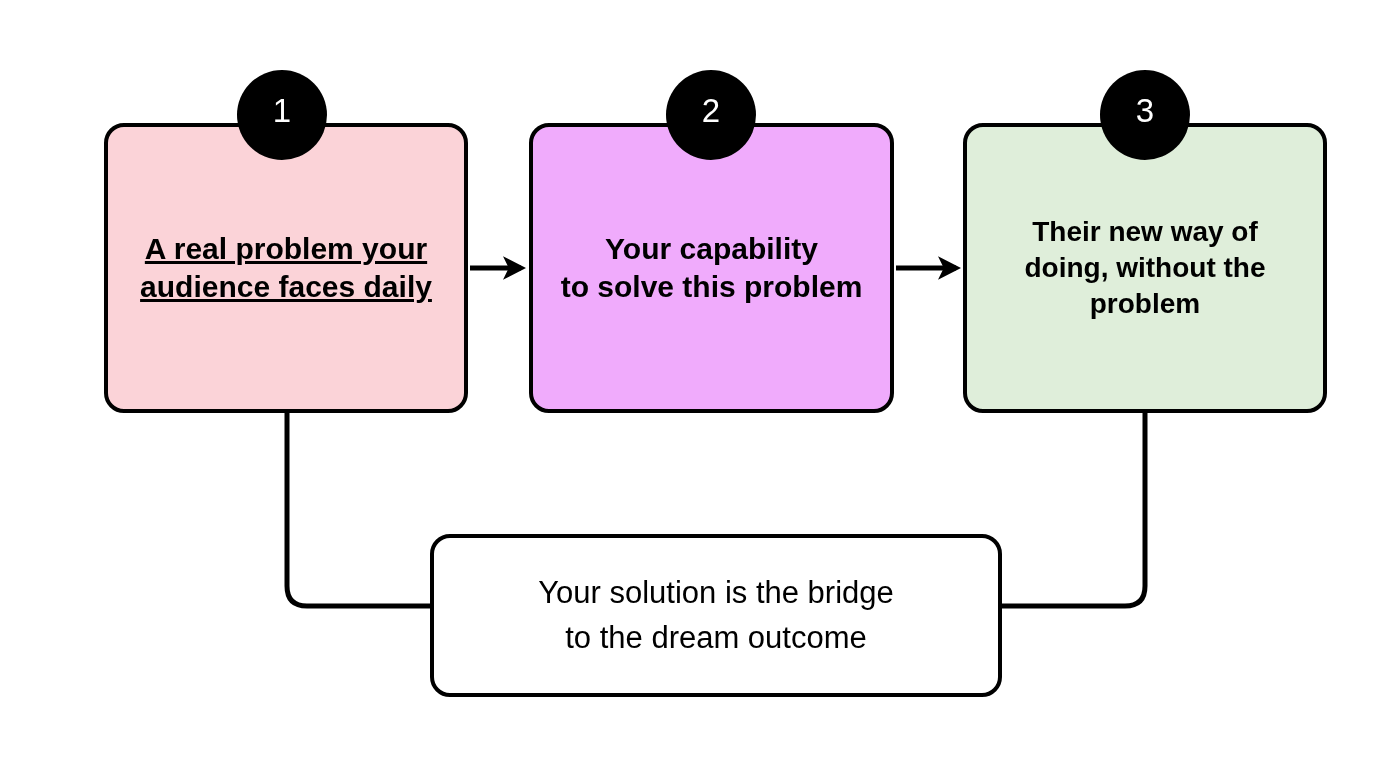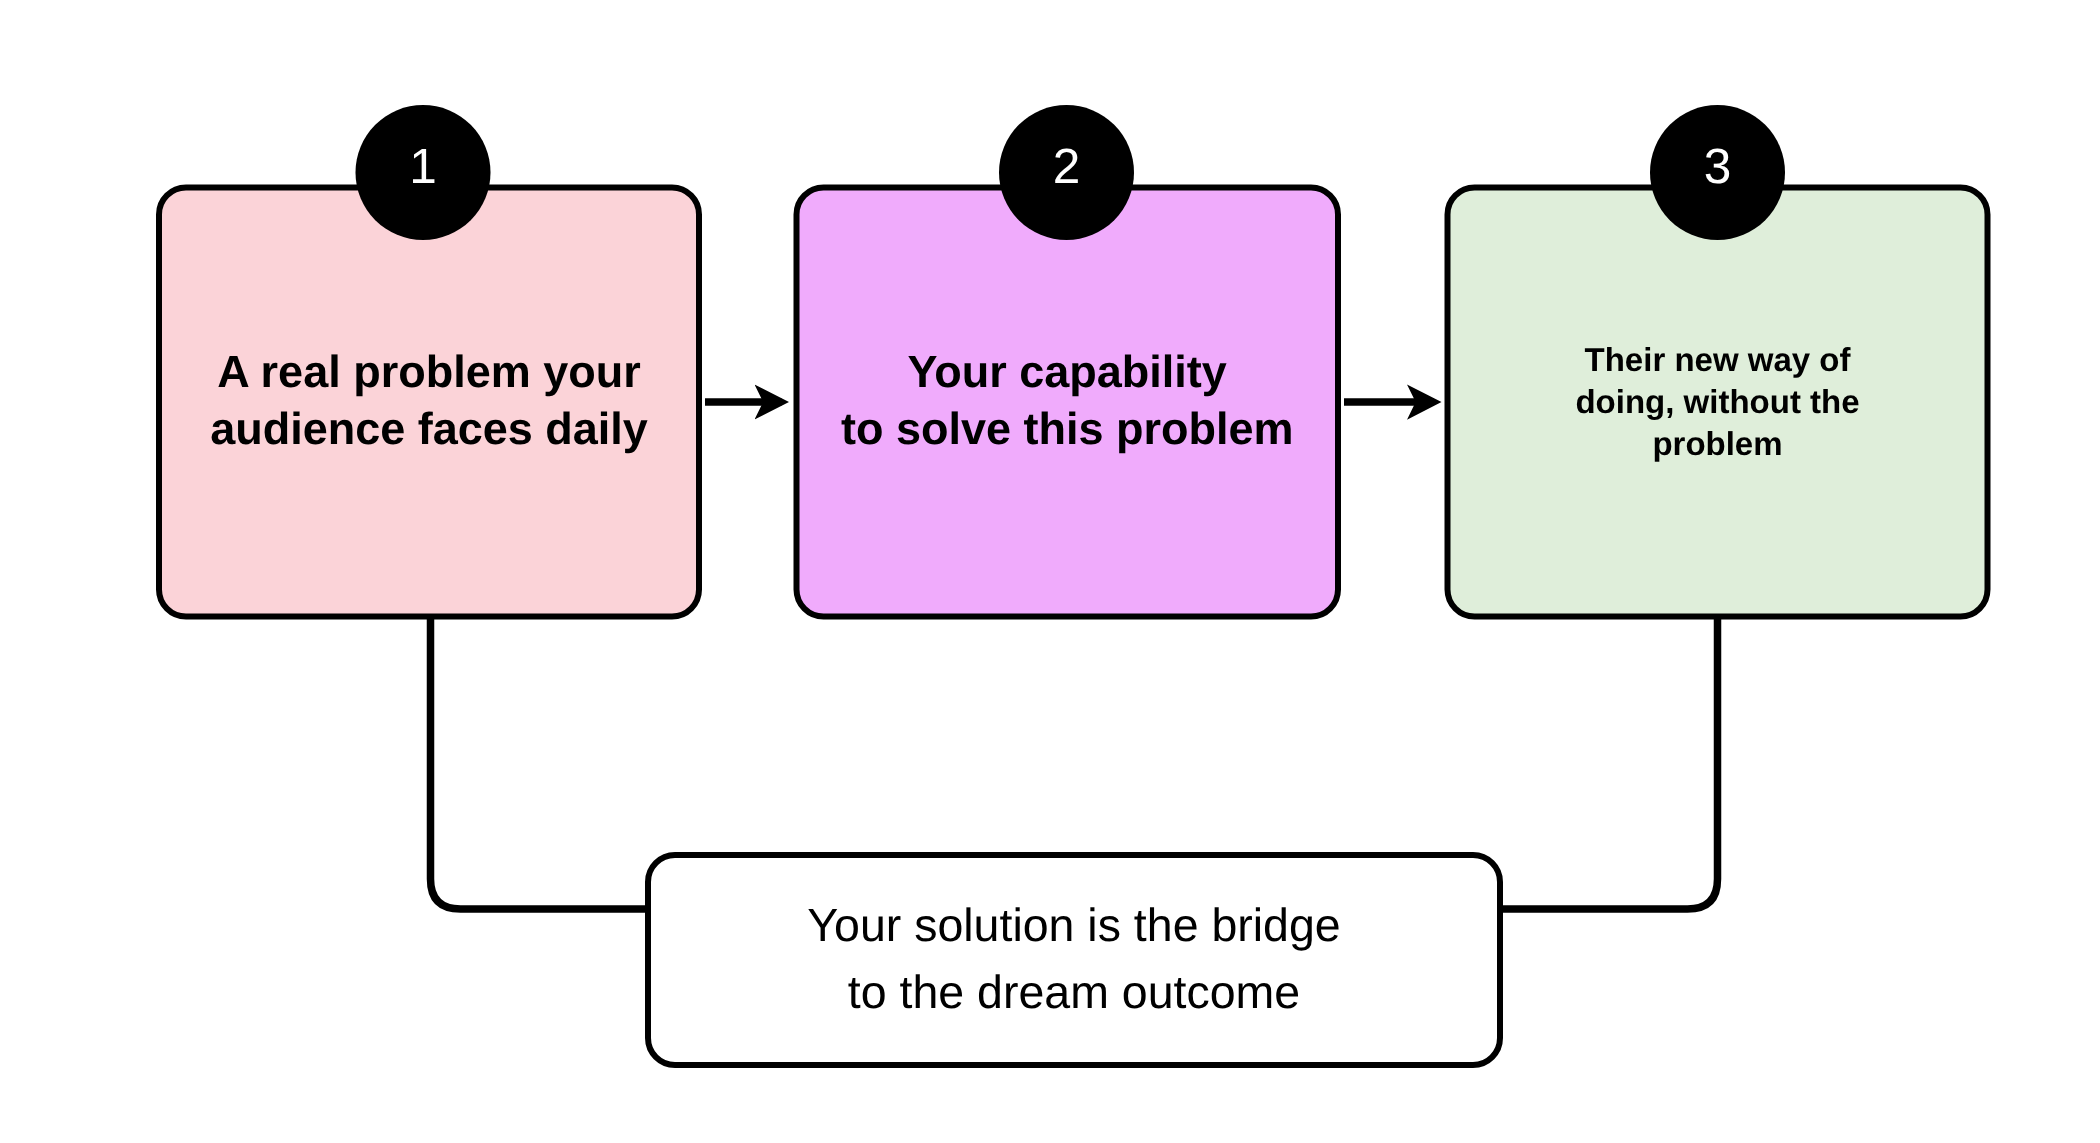--- a/index.html
+++ b/index.html
@@ -44,31 +44,31 @@
     font-weight: bold;
     color: #000000;
     line-height: 1.28;
     padding: 0 14px;
     white-space: pre-line;
   }
   #step-box-1 {
     left: 104px;  top: 123px;
     width: 364px; height: 290px;
   }
-  #step-box-1 .step-text { font-size: 30px; }
+  #step-box-1 .step-text { font-size: 30px; text-decoration: underline; }
   #step-box-2 {
     left: 529px;  top: 123px;
     width: 365px; height: 290px;
   }
   #step-box-2 .step-text { font-size: 30px; }
   #step-box-3 {
     left: 963px;  top: 123px;
     width: 364px; height: 290px;
   }
-  #step-box-3 .step-text { font-size: 22px; }
+  #step-box-3 .step-text { font-size: 28px; }
 
   
   .step-badge {
     position: absolute;
     width: 90px;
     height: 90px;
     border-radius: 50%;
     background: #000000;
     color: #ffffff;
     display: flex;
@@ -84,31 +84,30 @@
   #step-badge-1 { left: 237px;  top: 70px; }
   #step-badge-2 { left: 666px;  top: 70px; }
   #step-badge-3 { left: 1100px; top: 70px; }
 
   
   #summary-box {
     position: absolute;
     left: 430px;
     top: 534px;
     width: 572px;
-    height: 144px;
+    height: 163px;
     box-sizing: border-box;
     background: #ffffff;
     border: 4px solid #000000;
     border-radius: 20px;
     display: flex;
     align-items: center;
     justify-content: center;
     text-align: center;
     z-index: 2;
-    margin-top: 34px;
   }
   #summary-box .summary-text {
     font-size: 31px;
     font-weight: normal;
     color: #000000;
     line-height: 1.45;
     white-space: pre-line;
   }
 </style>
 </head>

